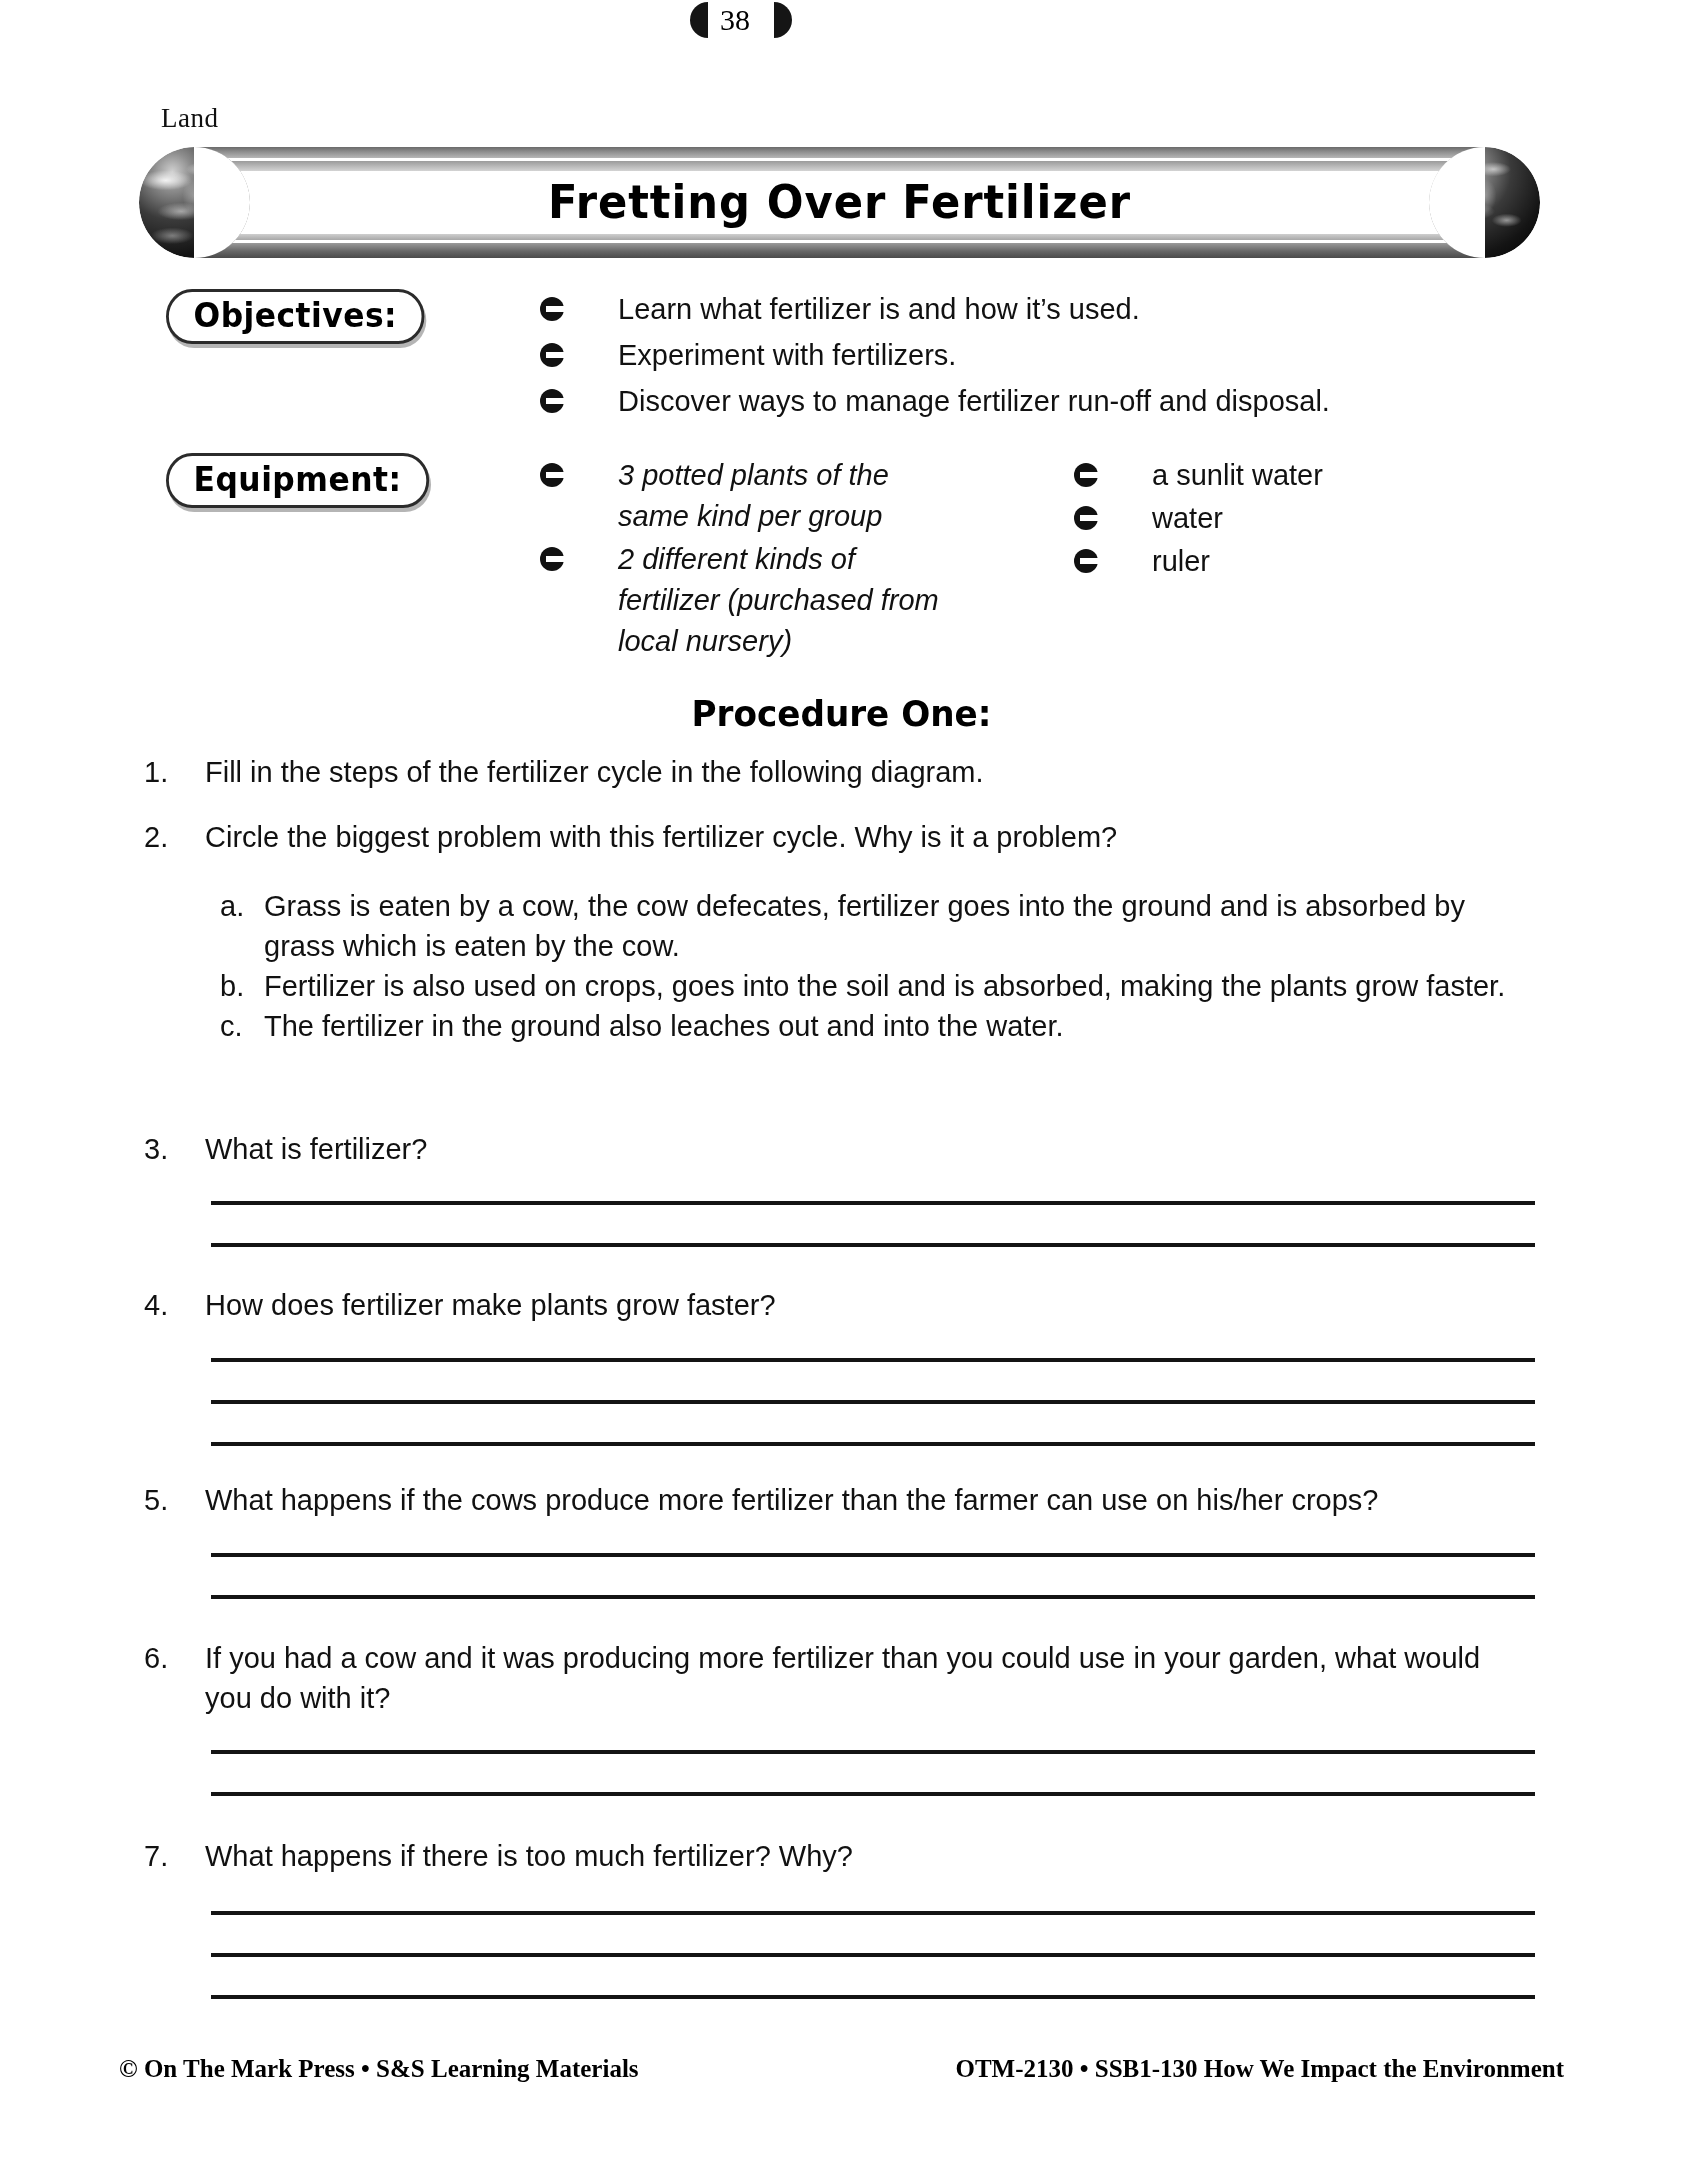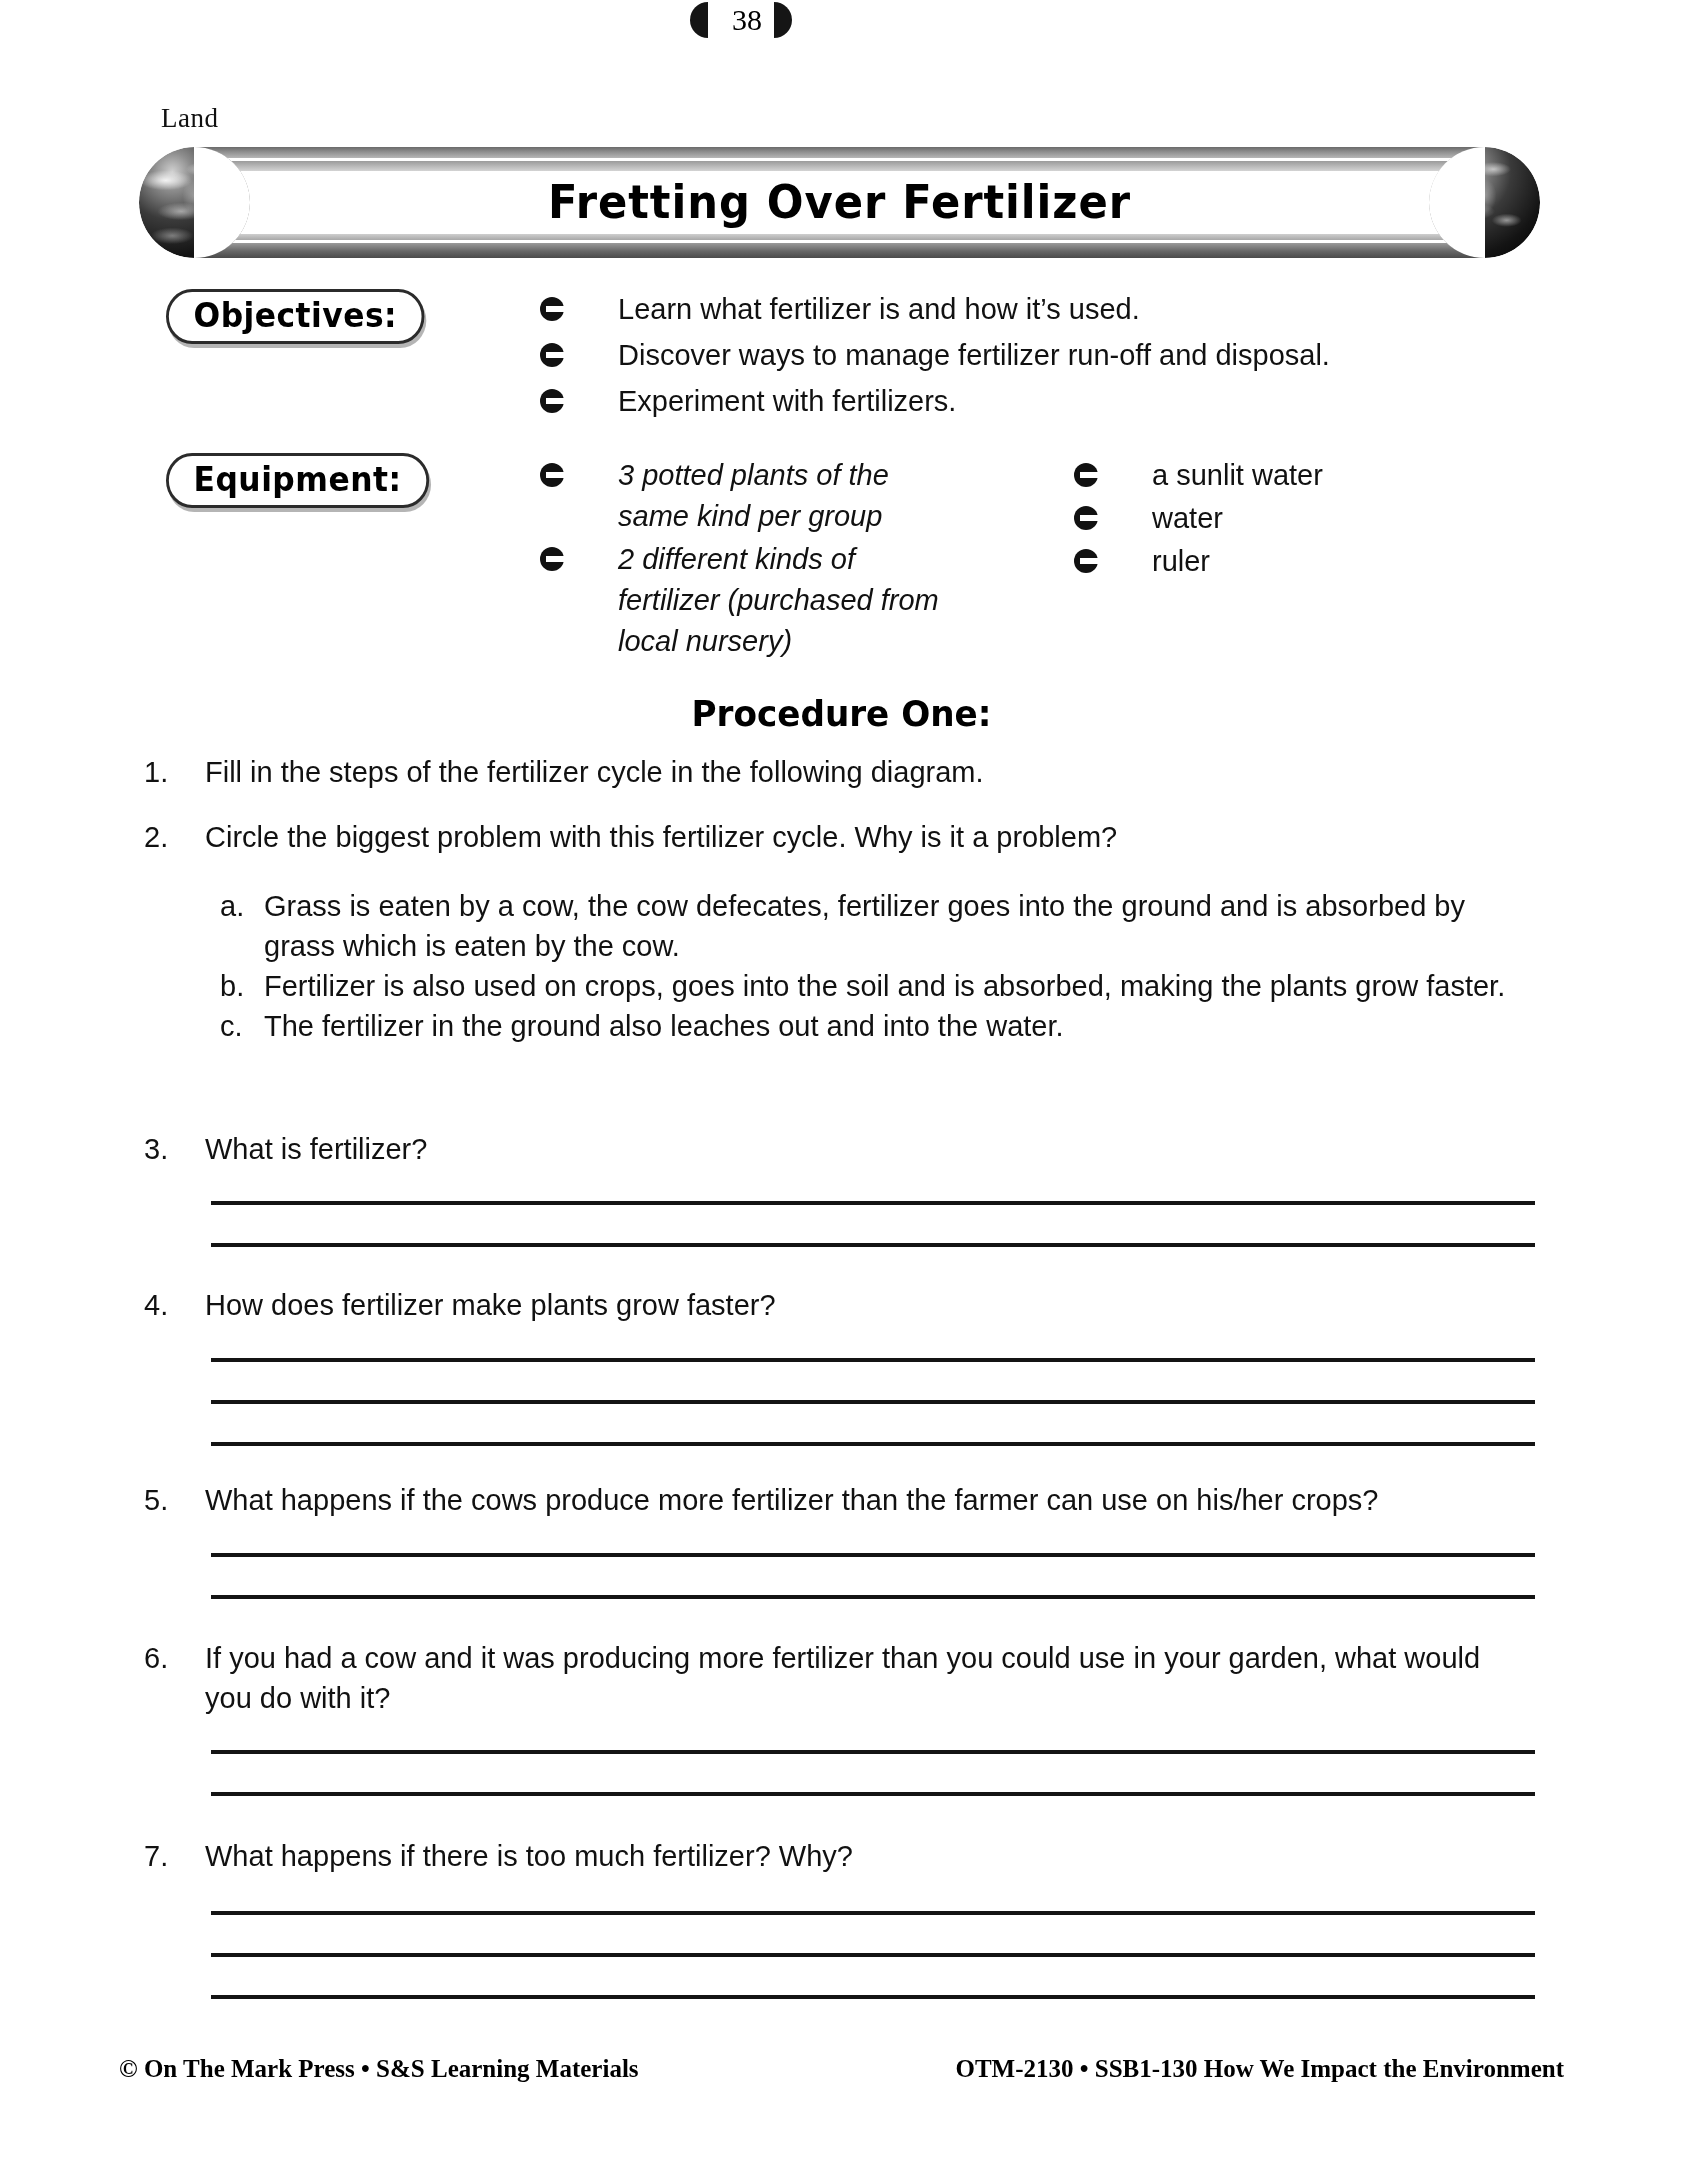--- a/index.html
+++ b/index.html
@@ -296,21 +296,21 @@
     height: 36px;
     background: #151515;
   }
   .halfdisc.l { border-radius: 18px 0 0 18px; }
   .halfdisc.r { border-radius: 0 18px 18px 0; }
   .pagenum {
     font-family: "Liberation Serif", serif;
     font-size: 30px;
     font-weight: normal;
     min-width: 42px;
-    text-align: right;
+    text-align: left;
   }
 </style>
 </head>
 <body>
 
 <div class="page">
 
   <div class="section-label">Land</div>
 
   <div class="banner">
@@ -332,25 +332,25 @@
   </div>
 
   <div class="pill" id="pill-objectives">Objectives:</div>
   <div class="blist" id="objectives-list">
     <div class="brow">
       <span class="abullet"></span>
       <span class="btext">Learn what fertilizer is and how it’s used.</span>
     </div>
     <div class="brow">
       <span class="abullet"></span>
+      <span class="btext">Experiment with fertilizers.</span>
+    </div>
+    <div class="brow">
+      <span class="abullet"></span>
       <span class="btext">Discover ways to manage fertilizer run-off and disposal.</span>
-    </div>
-    <div class="brow">
-      <span class="abullet"></span>
-      <span class="btext">Experiment with fertilizers.</span>
     </div>
   </div>
 
   <div class="pill" id="pill-equipment">Equipment:</div>
   <div class="blist" id="equipment-col-1">
     <div class="brow">
       <span class="abullet"></span>
       <span class="btext">3 potted plants of the same kind per group</span>
     </div>
     <div class="brow">

